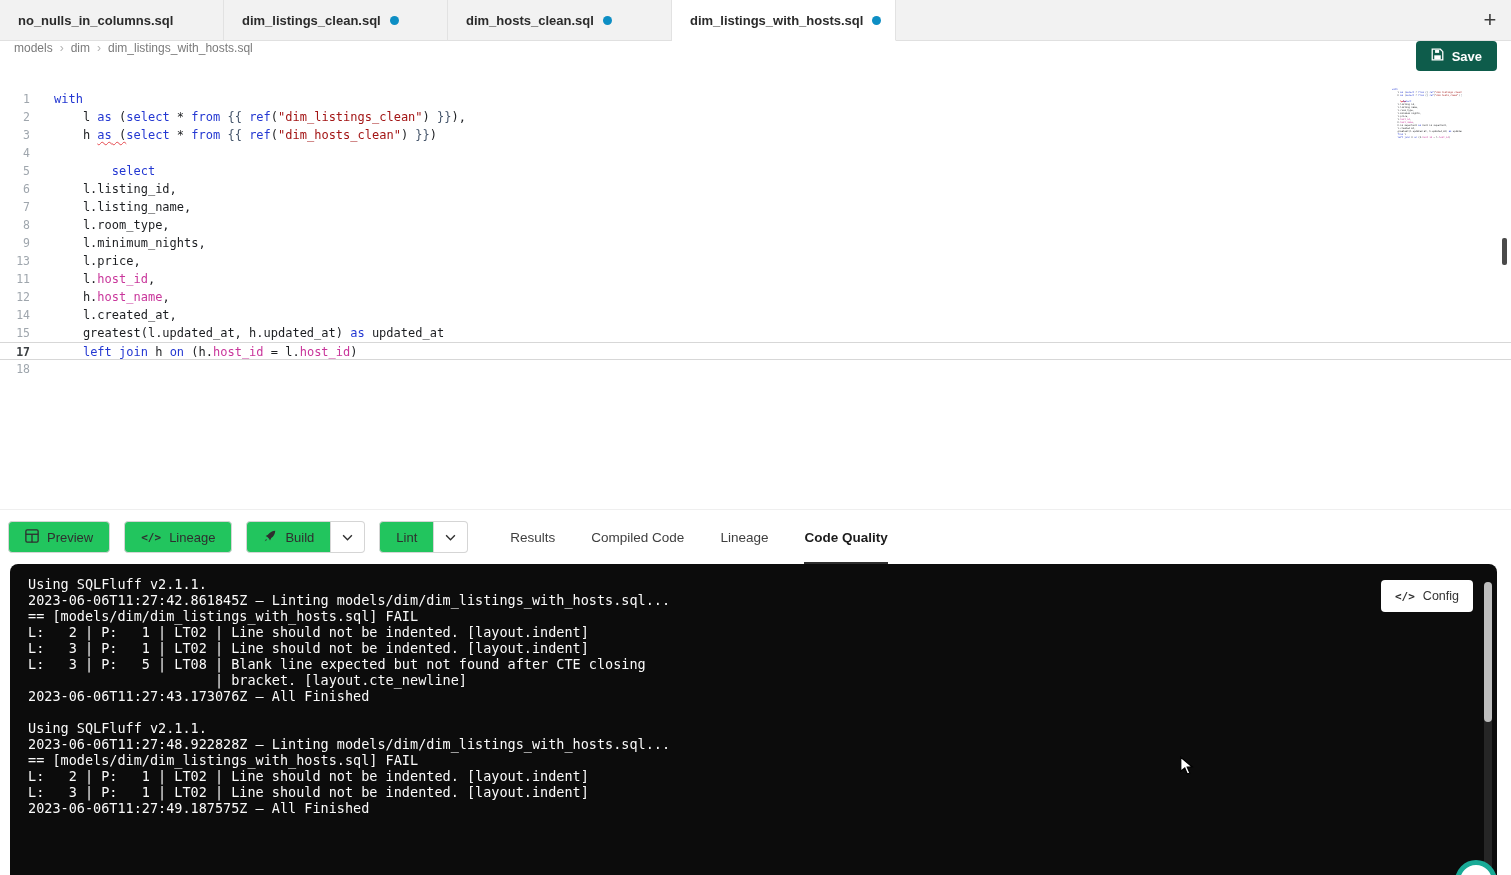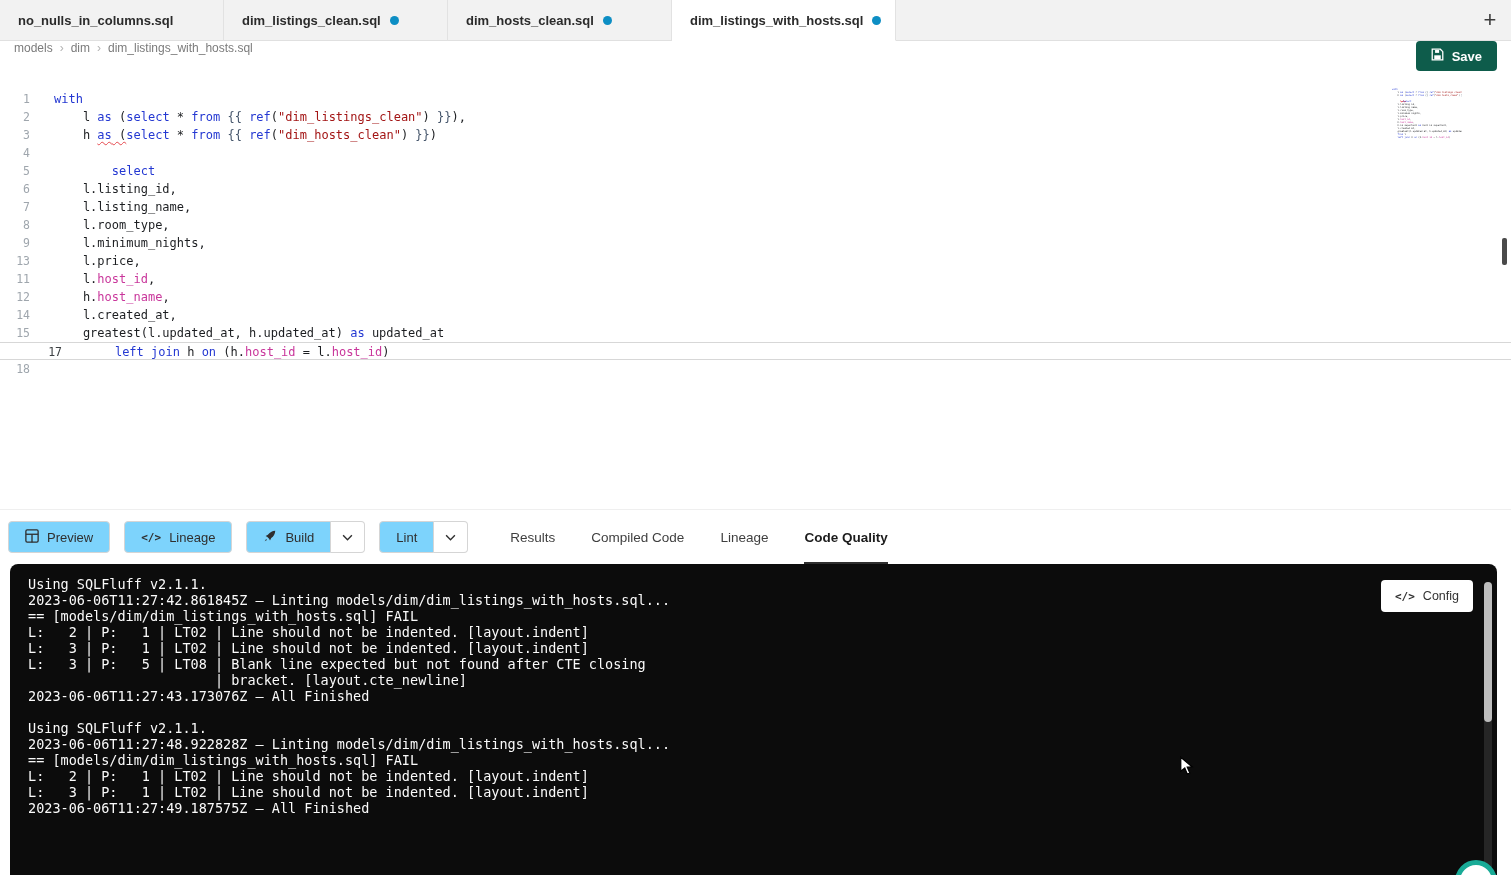--- a/index.html
+++ b/index.html
@@ -28,35 +28,35 @@
   .crumb-sep{color:#b4b4b4;font-size:12px;}
   .save{margin-left:auto;background:var(--accent-green);color:#fff;border:none;border-radius:4px;height:30px;
         padding:0 15px;font-size:13px;font-weight:600;display:flex;align-items:center;gap:8px;cursor:pointer;font-family:inherit;}
 
   
   .editor{position:relative;height:424px;background:#fff;padding-top:5px;overflow:hidden;}
   .code-line{display:flex;height:18px;font-family:"DejaVu Sans Mono",monospace;font-size:12px;line-height:18px;white-space:pre;}
   .ln{flex:0 0 30px;text-align:right;color:#9fa6ad;font-size:11.5px;user-select:none;}
   .code-text{padding-left:24px;color:#1c1e21;}
   .code-line.active{border-top:1px solid #d7d7d7;border-bottom:1px solid #d7d7d7;}
-  .code-line.active .ln{color:#3c4043;font-weight:400;margin-left:32px;}
+  .code-line.active .ln{color:#3c4043;font-weight:700;}
   .tok-kw{color:var(--kw);}
   .tok-str{color:var(--str);}
   .tok-mag{color:var(--mag);}
   .tok-jinja{color:var(--jinja);}
   .squiggle{text-decoration:underline wavy #e5484d;text-decoration-thickness:1px;text-underline-offset:2px;}
   .minimap{position:absolute;top:3px;right:49px;width:72px;overflow:hidden;background:rgba(255,255,255,.92);}
   .minimap .code-line{height:3px;font-size:2.3px;line-height:3px;}
   .minimap .code-text{padding-left:2px;}
   .editor-scroll-thumb{position:absolute;right:4px;top:153px;width:5px;height:27px;background:#4a4a4a;border-radius:2px;cursor:pointer;}
 
   
   .toolbar{height:55px;display:flex;align-items:center;padding:0 8px;border-top:1px solid #efefef;background:#fff;}
   .btn{display:flex;align-items:center;gap:8px;height:32px;padding:0 16px;border:1px solid #d5d5d5;border-radius:4px;
-       background:#7dd3fc;font-size:13px;color:#2f2f2f;font-weight:500;cursor:pointer;font-family:inherit;}
+       background:#22c55e;font-size:13px;color:#2f2f2f;font-weight:500;cursor:pointer;font-family:inherit;}
   .btn + .btn, .split{margin-left:14px;}
   .split{display:flex;}
   .split .btn{margin-left:0;border-radius:4px 0 0 4px;}
   .chev{width:34px;height:32px;border:1px solid #d5d5d5;border-left:none;border-radius:0 4px 4px 0;background:#fff;
         display:flex;align-items:center;justify-content:center;cursor:pointer;}
   .code-glyph{font-family:"DejaVu Sans Mono",monospace;font-size:11px;font-weight:700;color:#2f2f2f;}
   #result-tabs{margin-left:42px;display:flex;gap:36px;align-self:stretch;align-items:stretch;}
   .result-tab{display:flex;align-items:center;font-size:13.5px;color:#3f3f3f;cursor:pointer;border-bottom:2px solid transparent;padding-top:2px;}
   .result-tab.active{color:#1c1c1c;font-weight:600;border-bottom-color:var(--tab-underline);}
 

